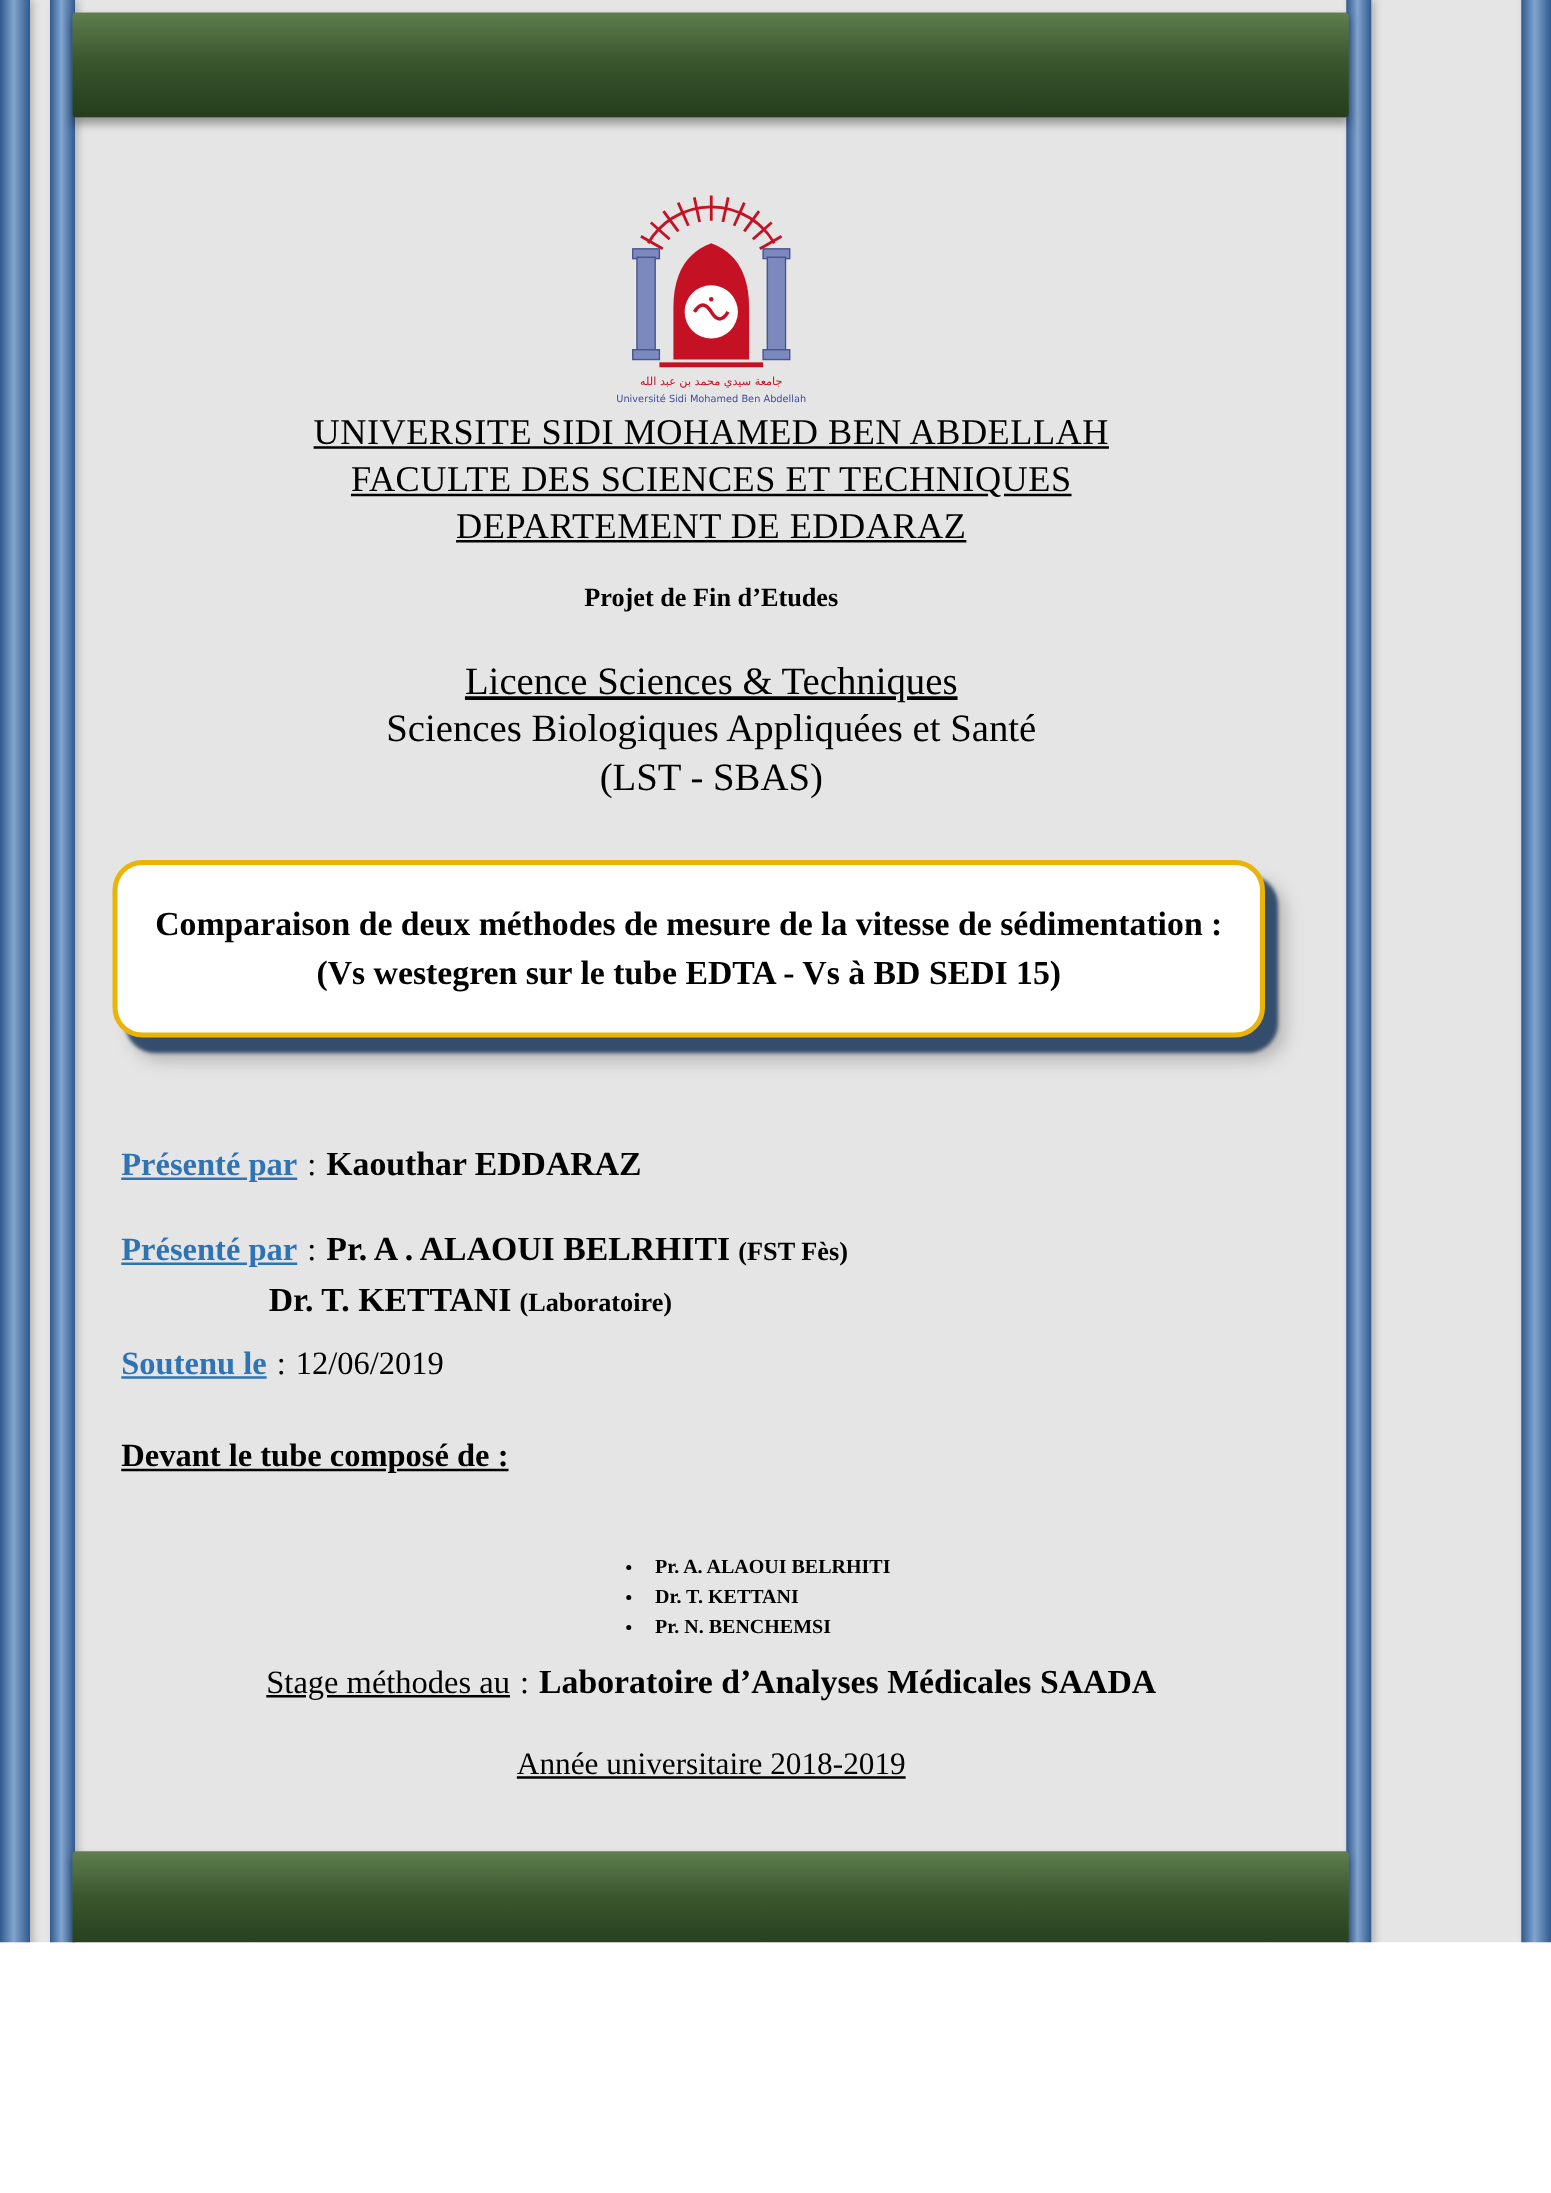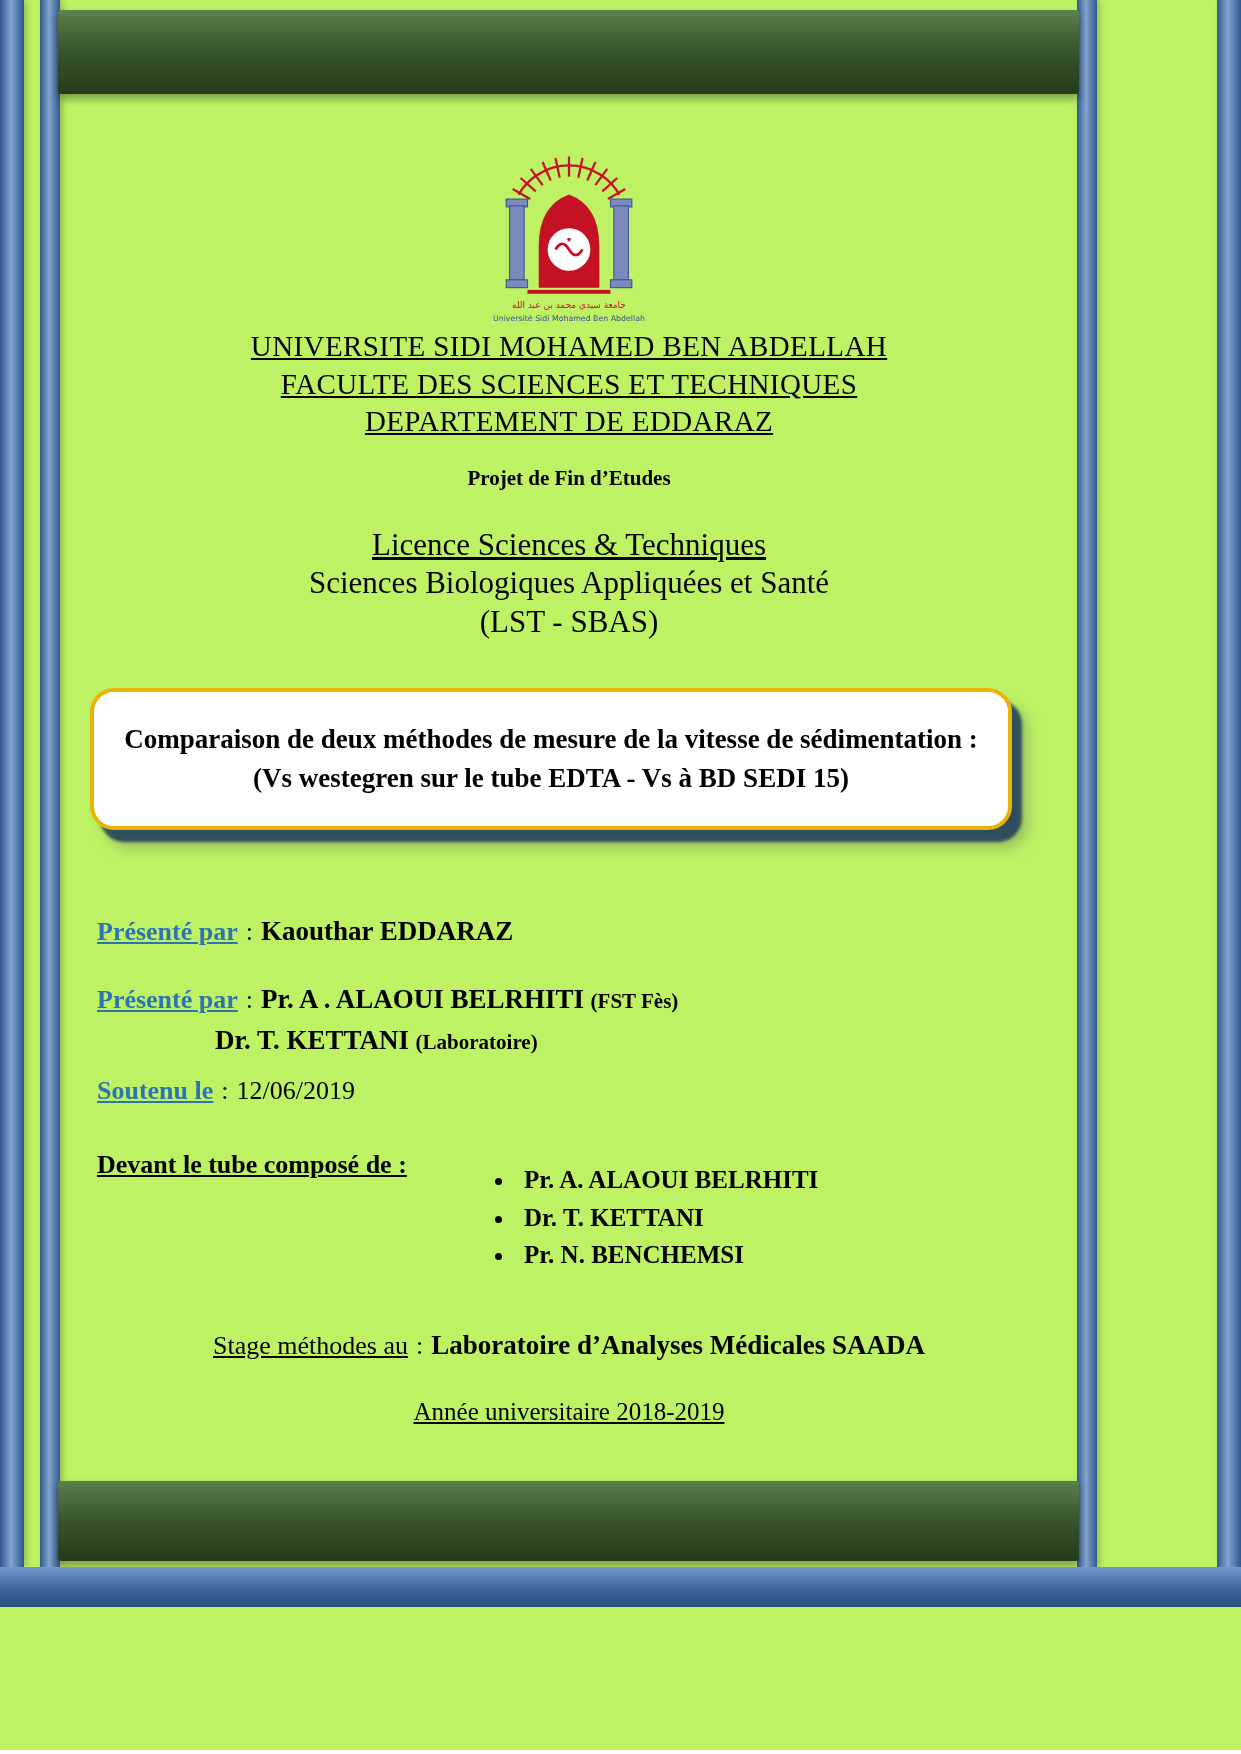--- a/index.html
+++ b/index.html
@@ -1,19 +1,19 @@
 <!DOCTYPE html>
 <html><head>
 <meta charset="utf-8">
 <style>
   * { margin:0; padding:0; box-sizing:border-box; }
   html,body { background:#ffffff; }
   .page {
-    position:relative; width:1241px; height:1750px; margin:0 auto;
-    background:#bef264; overflow:hidden; color:#000;
+    position:relative; width:1241px; height:1554px; margin:0 auto;
+    background:#e5e5e5; overflow:hidden; color:#000;
     font-family:"Liberation Serif","DejaVu Serif",serif;
   }
 
   
   .v-bar {
     position:absolute; top:0; height:1567px;
     background:linear-gradient(90deg,#31598f 0%,#82a5ce 45%,#31598f 100%);
     box-shadow:3px 0 6px rgba(0,0,0,.22);
   }
   .v-left-outer  { left:0;      width:24px; }
@@ -64,22 +64,22 @@
   .sep { margin:0 8px; }
   .strongname { font-weight:bold; font-size:27px; }
   .affil { font-weight:bold; font-size:21px; }
 
   .presente { top:916px; }
   .encadre  { top:979px; line-height:1.5; }
   .encadre .indent { margin-left:118px; }
   .soutenu  { top:1076px; }
 
   .jury-label { top:1150px; font-weight:bold; text-decoration:underline; font-size:26px; }
-  .jury-list  { position:absolute; top:1161px; left:432px; list-style:disc;
-                padding-left:24px; font-weight:bold; font-size:25px; line-height:1.5; }
+  .jury-list  { position:absolute; top:1242px; left:432px; list-style:disc;
+                padding-left:24px; font-weight:bold; font-size:16px; line-height:1.5; }
   .jury-list li { padding-left:8px; }
 
   .stage { position:absolute; top:1330px; left:0; width:100%; text-align:center; font-size:26px; }
   .stage .dark-uline { text-decoration:underline; }
   .stage .val { font-weight:bold; font-size:27px; }
 
   .annee { position:absolute; top:1398px; left:0; width:100%; text-align:center; font-size:25px; }
   .annee .uline { text-decoration:underline; }
 
   svg text { font-family:"DejaVu Sans","Liberation Sans",sans-serif; }

